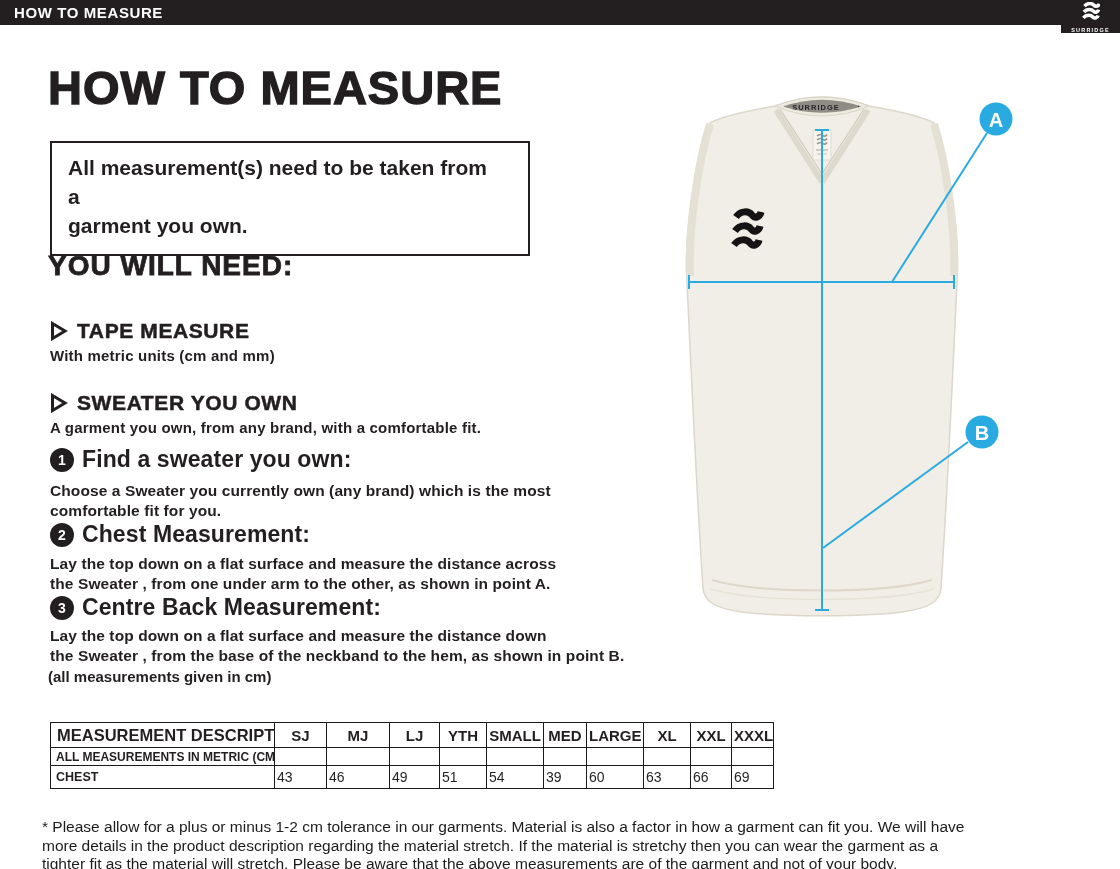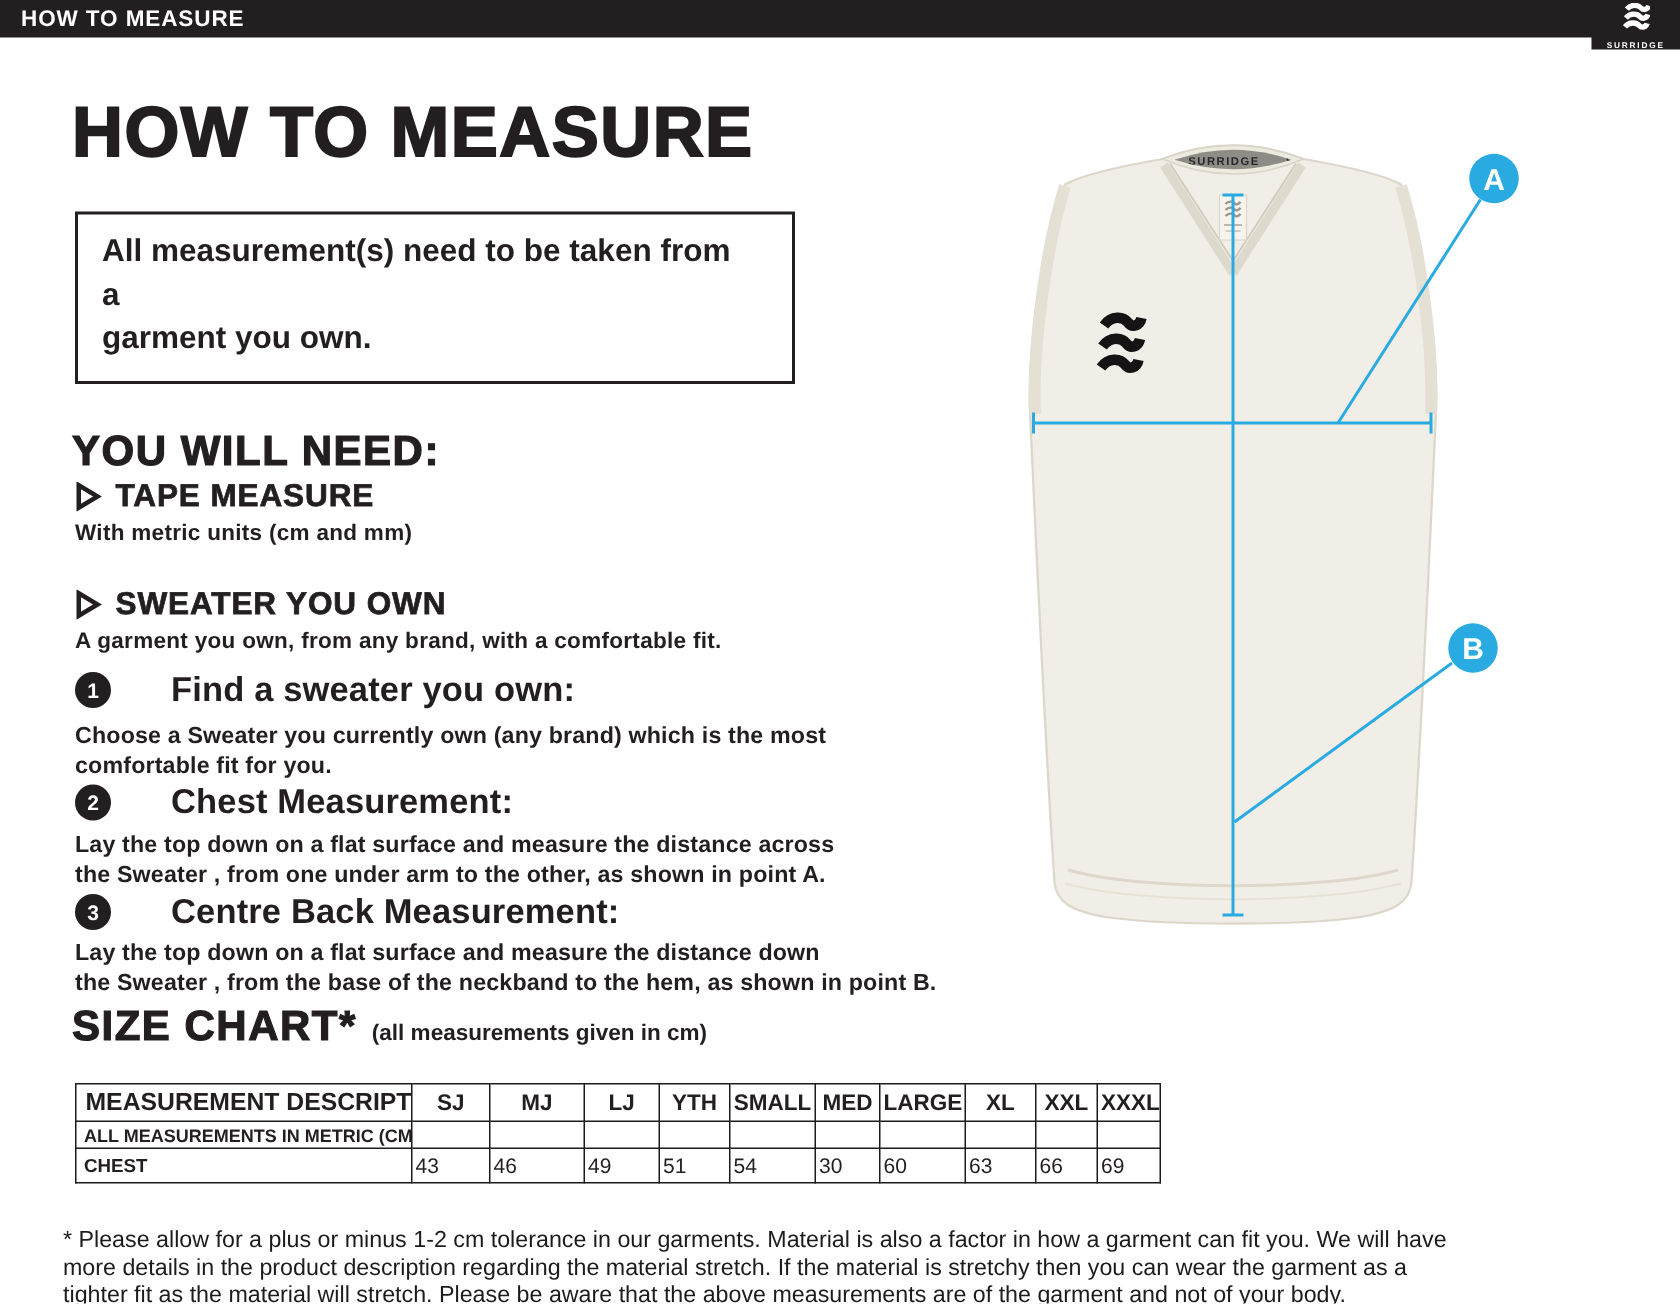--- a/index.html
+++ b/index.html
@@ -9,33 +9,33 @@
 
   
   .topbar{position:absolute;left:0;top:0;width:1120px;height:25px;background:#231f20;}
   .topbar-title{position:absolute;left:14px;top:0;line-height:25px;color:#fff;font-size:15px;font-weight:bold;letter-spacing:.6px;}
   .logo-tab{position:absolute;left:1061px;top:0;width:59px;height:33px;background:#231f20;text-align:center;}
   .logo-tab .brand{display:block;color:#fff;font-size:5.5px;font-weight:bold;letter-spacing:1.2px;margin-top:1px;}
 
   
   .h1{position:absolute;left:48px;top:60px;font-size:47px;font-weight:800;letter-spacing:1px;-webkit-text-stroke:1.4px #231f20;}
   .note-box{position:absolute;left:50px;top:141px;width:480px;border:2.5px solid #231f20;padding:11px 24px 13px 16px;font-size:21px;font-weight:bold;line-height:1.38;white-space:pre-line;}
-  .h2{position:absolute;font-size:28px;font-weight:800;letter-spacing:1px;margin-top:35px;-webkit-text-stroke:.8px #231f20;}
+  .h2{position:absolute;font-size:28px;font-weight:800;letter-spacing:1px;-webkit-text-stroke:.8px #231f20;}
   .ywn{left:48px;top:250px;}
 
   .need{position:absolute;left:50px;}
   .need-row{display:flex;align-items:center;gap:9px;}
   .need-title{font-size:21px;font-weight:800;letter-spacing:.6px;-webkit-text-stroke:.5px #231f20;}
   .need-desc{font-size:15px;font-weight:bold;letter-spacing:.2px;margin-top:4px;}
   .tape{top:319px;}
   .sweater{top:391px;}
 
   .step-title-row{position:absolute;left:50px;display:flex;align-items:center;gap:8px;}
   .step-circle{width:24px;height:24px;border-radius:50%;background:#231f20;color:#fff;font-size:14px;font-weight:bold;display:flex;align-items:center;justify-content:center;flex:0 0 24px;}
-  .step-title{font-size:23px;font-weight:bold;letter-spacing:.1px;margin-left:32px;}
+  .step-title{font-size:23px;font-weight:bold;letter-spacing:.1px;}
   .step-body{position:absolute;left:50px;font-size:15.5px;font-weight:bold;line-height:19.5px;white-space:pre-line;letter-spacing:.1px;}
   .s1t{top:446px;} .s1b{top:481px;}
   .s2t{top:521px;} .s2b{top:554px;}
   .s3t{top:594px;} .s3b{top:626px;}
 
   .sizechart-head{position:absolute;left:48px;top:668px;display:flex;align-items:baseline;gap:10px;}
   .sizechart-head .big{font-size:28px;font-weight:800;letter-spacing:1px;-webkit-text-stroke:.8px #231f20;}
   .sizechart-head .small{font-size:15px;font-weight:bold;}
 
   
@@ -113,21 +113,20 @@
 the Sweater , from one under arm to the other, as shown in point A.</div>
 
   <div class="step-title-row s3t">
     <div class="step-circle">3</div>
     <div class="step-title">Centre Back Measurement:</div>
   </div>
   <div class="step-body s3b">Lay the top down on a flat surface and measure the distance down
 the Sweater , from the base of the neckband to the hem, as shown in point B.</div>
 
   <div class="sizechart-head">
-    <span class="big">SIZE CHART*</span>
     <span class="small">(all measurements given in cm)</span>
   </div>
 
   <table class="size">
     <colgroup>
       <col style="width:224px">
         <col style="width:52px">
         <col style="width:63px">
         <col style="width:50px">
       <col style="width:47px">
@@ -167,21 +166,21 @@
           <td></td>
           <td></td>
         </tr>
         <tr>
           <td class="lbl">CHEST</td>
           <td>43</td>
           <td>46</td>
           <td>49</td>
           <td>51</td>
           <td>54</td>
-          <td>30</td>
+          <td>39</td>
           <td>60</td>
           <td>63</td>
           <td>66</td>
           <td>69</td>
         </tr>
       </tbody>
   </table>
 
   <div class="footnote">* Please allow for a plus or minus 1-2 cm tolerance in our garments. Material is also a factor in how a garment can fit you. We will have
 more details in the product description regarding the material stretch.  If the material is stretchy then you can wear the garment as a

